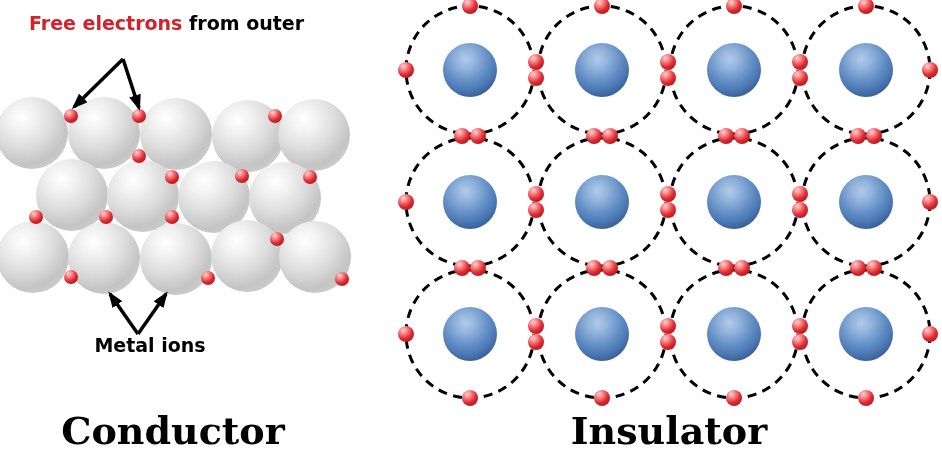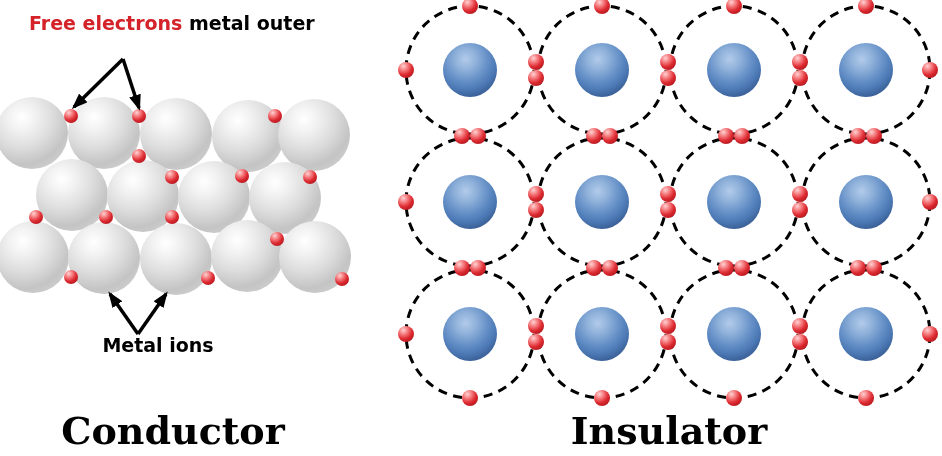--- a/index.html
+++ b/index.html
@@ -28,21 +28,21 @@
   }
   .orbit{fill:none;stroke:var(--orbit-black,#000);stroke-width:3;stroke-dasharray:9 6.5;}
   .arrow-line{stroke:var(--text-black,#000);stroke-width:3.5;}
   .top-label{
     position:absolute;left:29px;top:12px;
     font-size:19px;line-height:22px;font-weight:700;
     color:var(--text-black,#000);white-space:nowrap;
   }
   .top-label .red{color:var(--accent-red,#d42228);}
   .metal-ions-label{
-    position:absolute;left:12px;top:334px;width:292px;text-align:center;
+    position:absolute;left:4px;top:334px;width:292px;text-align:center;
     font-size:19px;font-weight:700;color:var(--text-black,#000);
   }
   .title{
     position:absolute;top:408px;
     font-family:"DejaVu Serif",serif;font-size:38px;font-weight:700;
     color:var(--text-black,#000);text-align:center;
   }
   .title-conductor{left:3px;width:340px;}
   .title-insulator{left:469px;width:400px;}
 </style>
@@ -165,21 +165,21 @@
       <marker id="ah" markerUnits="userSpaceOnUse" markerWidth="16" markerHeight="12" refX="13" refY="6" orient="auto">
         <path d="M0,0 L16,6 L0,12 Z" fill="#000"></path>
       </marker>
     </defs>
   <line x1="123" y1="59" x2="74" y2="107" class="arrow-line" marker-end="url(#ah)"></line>
       <line x1="123" y1="59" x2="139" y2="108" class="arrow-line" marker-end="url(#ah)"></line>
       <line x1="138" y1="334" x2="110" y2="294" class="arrow-line" marker-end="url(#ah)"></line>
       <line x1="138" y1="334" x2="166" y2="294" class="arrow-line" marker-end="url(#ah)"></line>
     </svg>
 
-  <div class="top-label"><span class="red">Free electrons</span><span> metal outer</span><br></div>
+  <div class="top-label"><span class="red">Free electrons</span><span> from outer</span><br></div>
 
   <div class="metal-ions-label">Metal ions</div>
 
   <div class="title title-insulator">Insulator</div>
 
   <div class="title title-conductor">Conductor</div>
 
 </div>
 
 </body></html>

